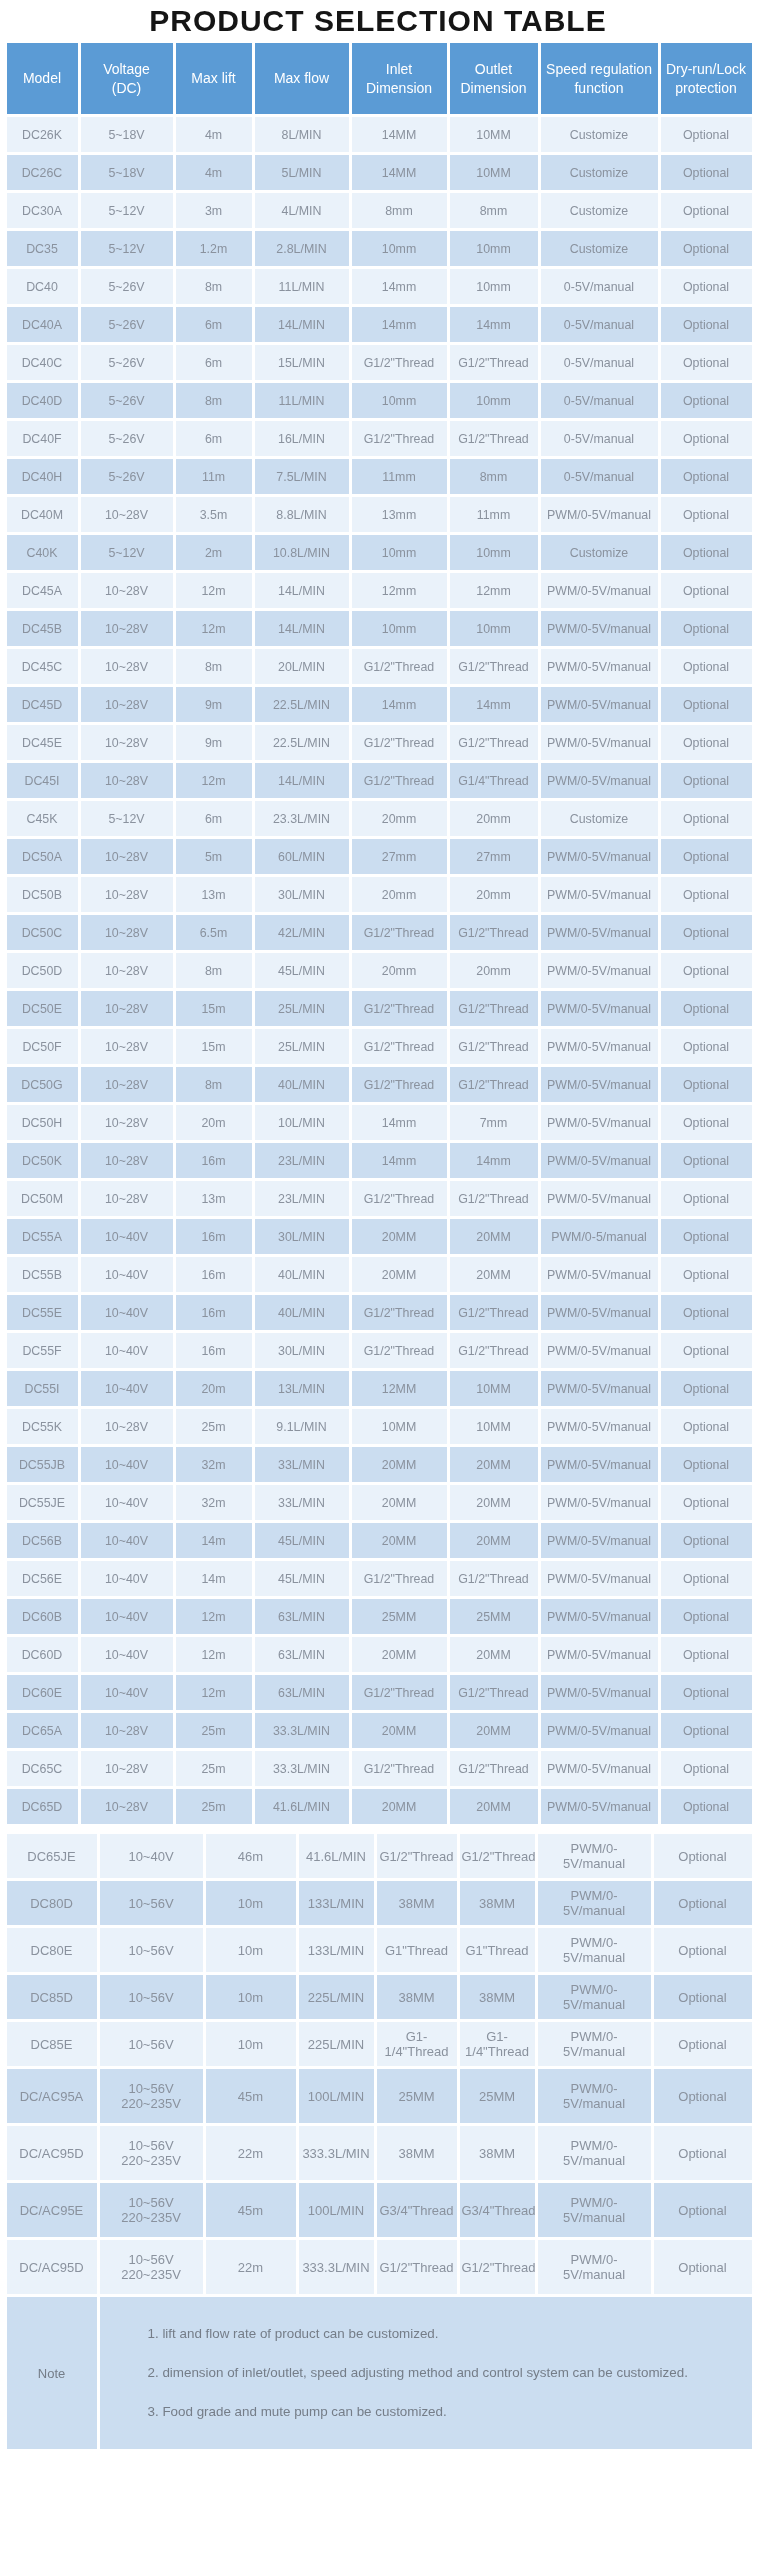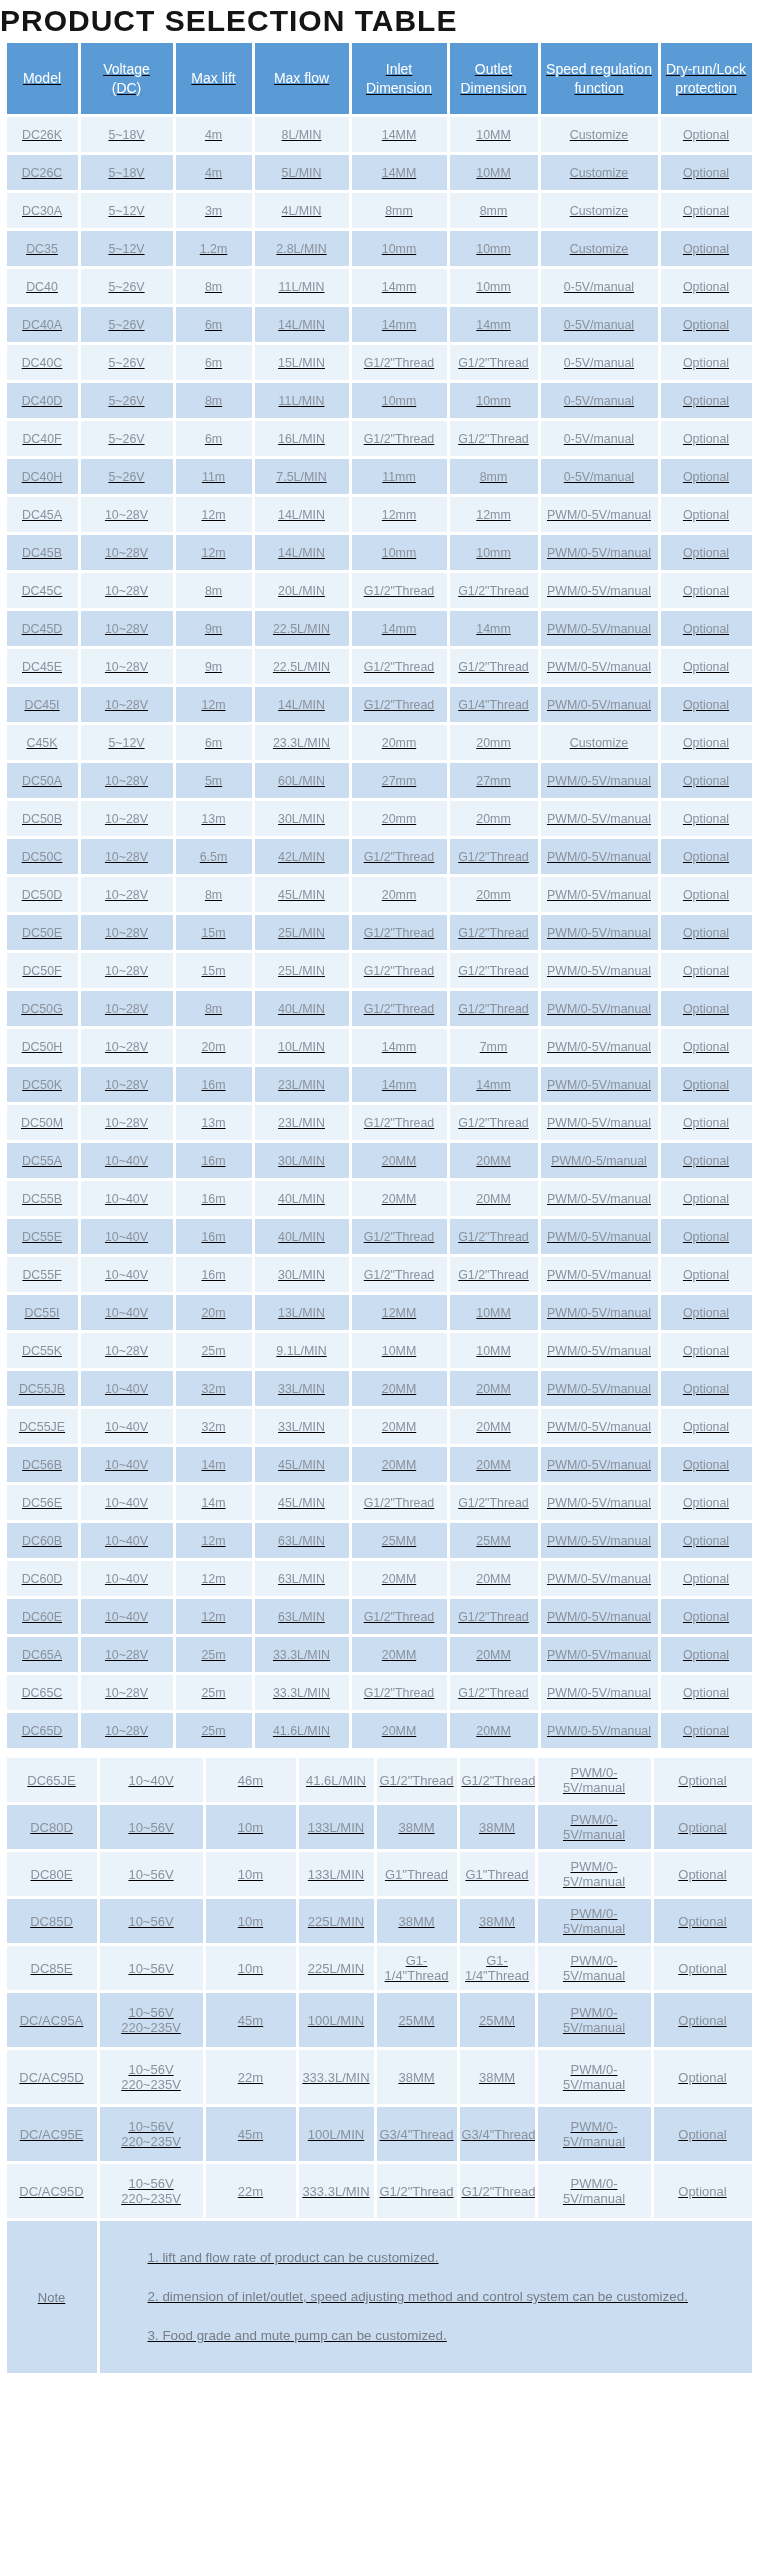--- a/index.html
+++ b/index.html
@@ -12,34 +12,33 @@
     --title-text:#151515;
     --page-bg:#ffffff;
   }
   html,body{margin:0;padding:0;}
   body{
     width:758px;
     background:var(--page-bg);
     font-family:"Liberation Sans", sans-serif;
   }
   .page-title{
-    text-align:left;
+    text-align:center;
     font-size:30px;
     font-weight:600;
     letter-spacing:1px;
     color:var(--title-text);
     padding:4px 2px 2px 0;
   }
   table{
     border-collapse:separate;
     border-spacing:3px;
     table-layout:fixed;
     margin:0 auto;
     width:659px;
-    text-decoration:underline;
   }
   th{
     background:var(--header-bg);
     color:var(--header-text);
     font-weight:400;
     font-size:14px;
     line-height:1.3;
     height:71px;
     text-align:center;
     vertical-align:middle;
@@ -227,20 +226,40 @@
         <td>DC40H</td>
         <td>5~26V</td>
         <td>11m</td>
         <td>7.5L/MIN</td>
         <td>11mm</td>
         <td>8mm</td>
         <td>0-5V/manual</td>
         <td>Optional</td>
       </tr>
       <tr class="row-light">
+        <td>DC40M</td>
+        <td>10~28V</td>
+        <td>3.5m</td>
+        <td>8.8L/MIN</td>
+        <td>13mm</td>
+        <td>11mm</td>
+        <td>PWM/0-5V/manual</td>
+        <td>Optional</td>
+      </tr>
+      <tr class="row-dark">
+        <td>C40K</td>
+        <td>5~12V</td>
+        <td>2m</td>
+        <td>10.8L/MIN</td>
+        <td>10mm</td>
+        <td>10mm</td>
+        <td>Customize</td>
+        <td>Optional</td>
+      </tr>
+      <tr class="row-light">
         <td>DC45A</td>
         <td>10~28V</td>
         <td>12m</td>
         <td>14L/MIN</td>
         <td>12mm</td>
         <td>12mm</td>
         <td>PWM/0-5V/manual</td>
         <td>Optional</td>
       </tr>
       <tr class="row-dark">

